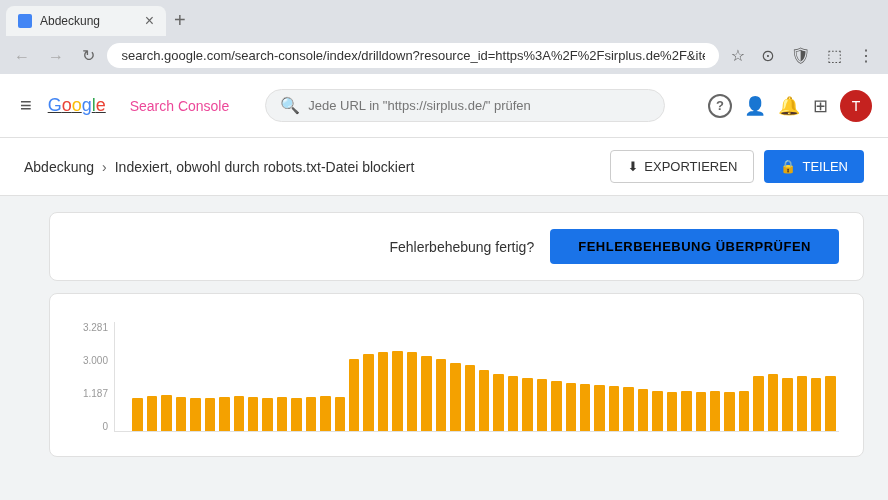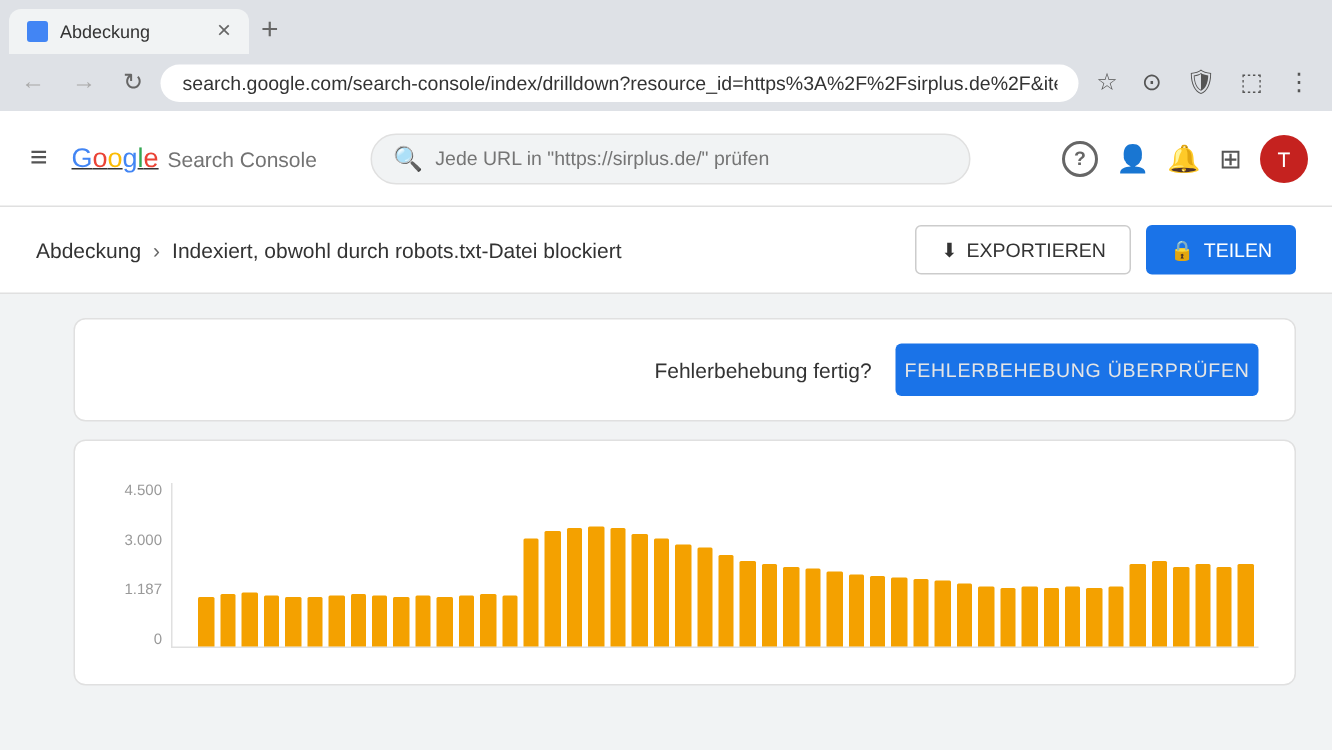--- a/index.html
+++ b/index.html
@@ -19,21 +19,21 @@
     .nav-btn.disabled { color: #aaa; cursor: default; }
     .address-input { flex: 1; background: #fff; border: none; border-radius: 20px; padding: 5px 14px; font-size: 13px; color: #333; outline: none; }
     .toolbar-icons { display: flex; align-items: center; gap: 4px; }
     .toolbar-icon { background: none; border: none; color: #555; font-size: 16px; cursor: pointer; padding: 4px 6px; border-radius: 50%; }
 
     
     .app-header { background: #fff; border-bottom: 1px solid #e0e0e0; display: flex; align-items: center; padding: 0 16px; height: 64px; gap: 12px; }
     .menu-icon { font-size: 20px; color: #555; cursor: pointer; padding: 4px; }
     .google-logo { display: flex; align-items: center; gap: 0; font-size: 18px; font-weight: 500; }
     .logo-text { color: #333; text-decoration: underline; }
-    .logo-console { color: #737373; font-size: 14px; margin-left: 2px; }
+    .logo-console { color: #ec4899; font-size: 14px; margin-left: 20px; }
     .search-box { flex: 1; max-width: 400px; background: #f1f3f4; border: 1px solid #e0e0e0; border-radius: 24px; display: flex; align-items: center; padding: 6px 14px; gap: 8px; margin-left: 24px; }
     .search-box input { background: none; border: none; outline: none; font-size: 13px; color: #333; flex: 1; }
     .header-right { margin-left: auto; display: flex; align-items: center; gap: 12px; }
     .header-icon { font-size: 18px; color: #555; cursor: pointer; }
     .avatar { width: 32px; height: 32px; border-radius: 50%; background: #c5221f; color: white; display: flex; align-items: center; justify-content: center; font-size: 14px; font-weight: 500; cursor: pointer; }
 
     
     .breadcrumb-bar { background: #fff; border-bottom: 1px solid #e0e0e0; padding: 12px 24px; display: flex; align-items: center; gap: 8px; }
     .breadcrumb-link { color: #333; font-size: 14px; cursor: pointer; }
     .breadcrumb-sep { color: #666; font-size: 14px; }
@@ -42,21 +42,21 @@
     .btn-export { display: flex; align-items: center; gap: 6px; padding: 8px 16px; border: 1px solid #ccc; border-radius: 4px; background: #fff; font-size: 13px; cursor: pointer; color: #333; }
     .btn-share { display: flex; align-items: center; gap: 6px; padding: 8px 16px; border: none; border-radius: 4px; background: #1a73e8; font-size: 13px; cursor: pointer; color: #fff; font-weight: 500; }
 
     
     .main-content { background: #f1f3f4; padding: 16px 24px; height: calc(500px - 64px - 48px - 74px); overflow-y: auto; }
     .card { background: #fff; border: 1px solid #e0e0e0; border-radius: 8px; margin-bottom: 12px; margin-left: 25px; }
 
     
     .fix-check-card { padding: 16px 24px; display: flex; align-items: center; justify-content: flex-end; gap: 16px; }
     .fix-check-label { font-size: 14px; color: #333; }
-    .btn-check { background: #1a73e8; color: #e5e5e5; border: none; border-radius: 4px; padding: 10px 6px; font-size: 13px; font-weight: 400; cursor: pointer; letter-spacing: 0.5px; }
+    .btn-check { background: #1a73e8; color: #000000; border: none; border-radius: 4px; padding: 10px 28px; font-size: 13px; font-weight: 700; cursor: pointer; letter-spacing: 0.5px; }
 
     
     .stats-card { padding: 20px 24px 16px; }
     .stats-label { font-size: 12px; color: #666; margin-bottom: 6px; }
     .stats-value { font-size: 32px; color: #f4a100; font-weight: 300; margin-bottom: 16px; }
 
     
     .chart-container { position: relative; padding: 8px 0; }
     .chart-bars { display: flex; align-items: flex-end; gap: 2px; height: 110px; }
   </style>
@@ -132,21 +132,21 @@
     <span class="fix-check-label">Fehlerbehebung fertig?</span>
     <button class="btn-check">FEHLERBEHEBUNG ÜBERPRÜFEN</button>
   </div>
 
   <div class="card stats-card">
 
     <div class="chart-container">
       <div style="display:flex; margin-left: 0;">
 
         <div style="display:flex;flex-direction:column;justify-content:space-between;height:110px;width:40px;text-align:right;padding-right:6px;padding-top:0;">
-          <span style="font-size:10px;color:#999;">4.500</span>
+          <span style="font-size:10px;color:#999;">3.281</span>
           <span style="font-size:10px;color:#999;">3.000</span>
           <span style="font-size:10px;color:#999;">1.187</span>
           <span style="font-size:10px;color:#999;">0</span>
         </div>
 
         <div style="flex:1;position:relative;">
           <div class="chart-bars" id="chart-bars" style="border-left:1px solid #e0e0e0;border-bottom:1px solid #e0e0e0;padding:0 2px;">
               <div style="background: rgb(244, 161, 0); flex: 1 1 0%; height: 0px; border-radius: 1px 1px 0px 0px; margin: 0px 1px;"></div>
               <div style="background: rgb(244, 161, 0); flex: 1 1 0%; height: 33px; border-radius: 1px 1px 0px 0px; margin: 0px 1px;"></div>
               <div style="background: rgb(244, 161, 0); flex: 1 1 0%; height: 35px; border-radius: 1px 1px 0px 0px; margin: 0px 1px;"></div>

